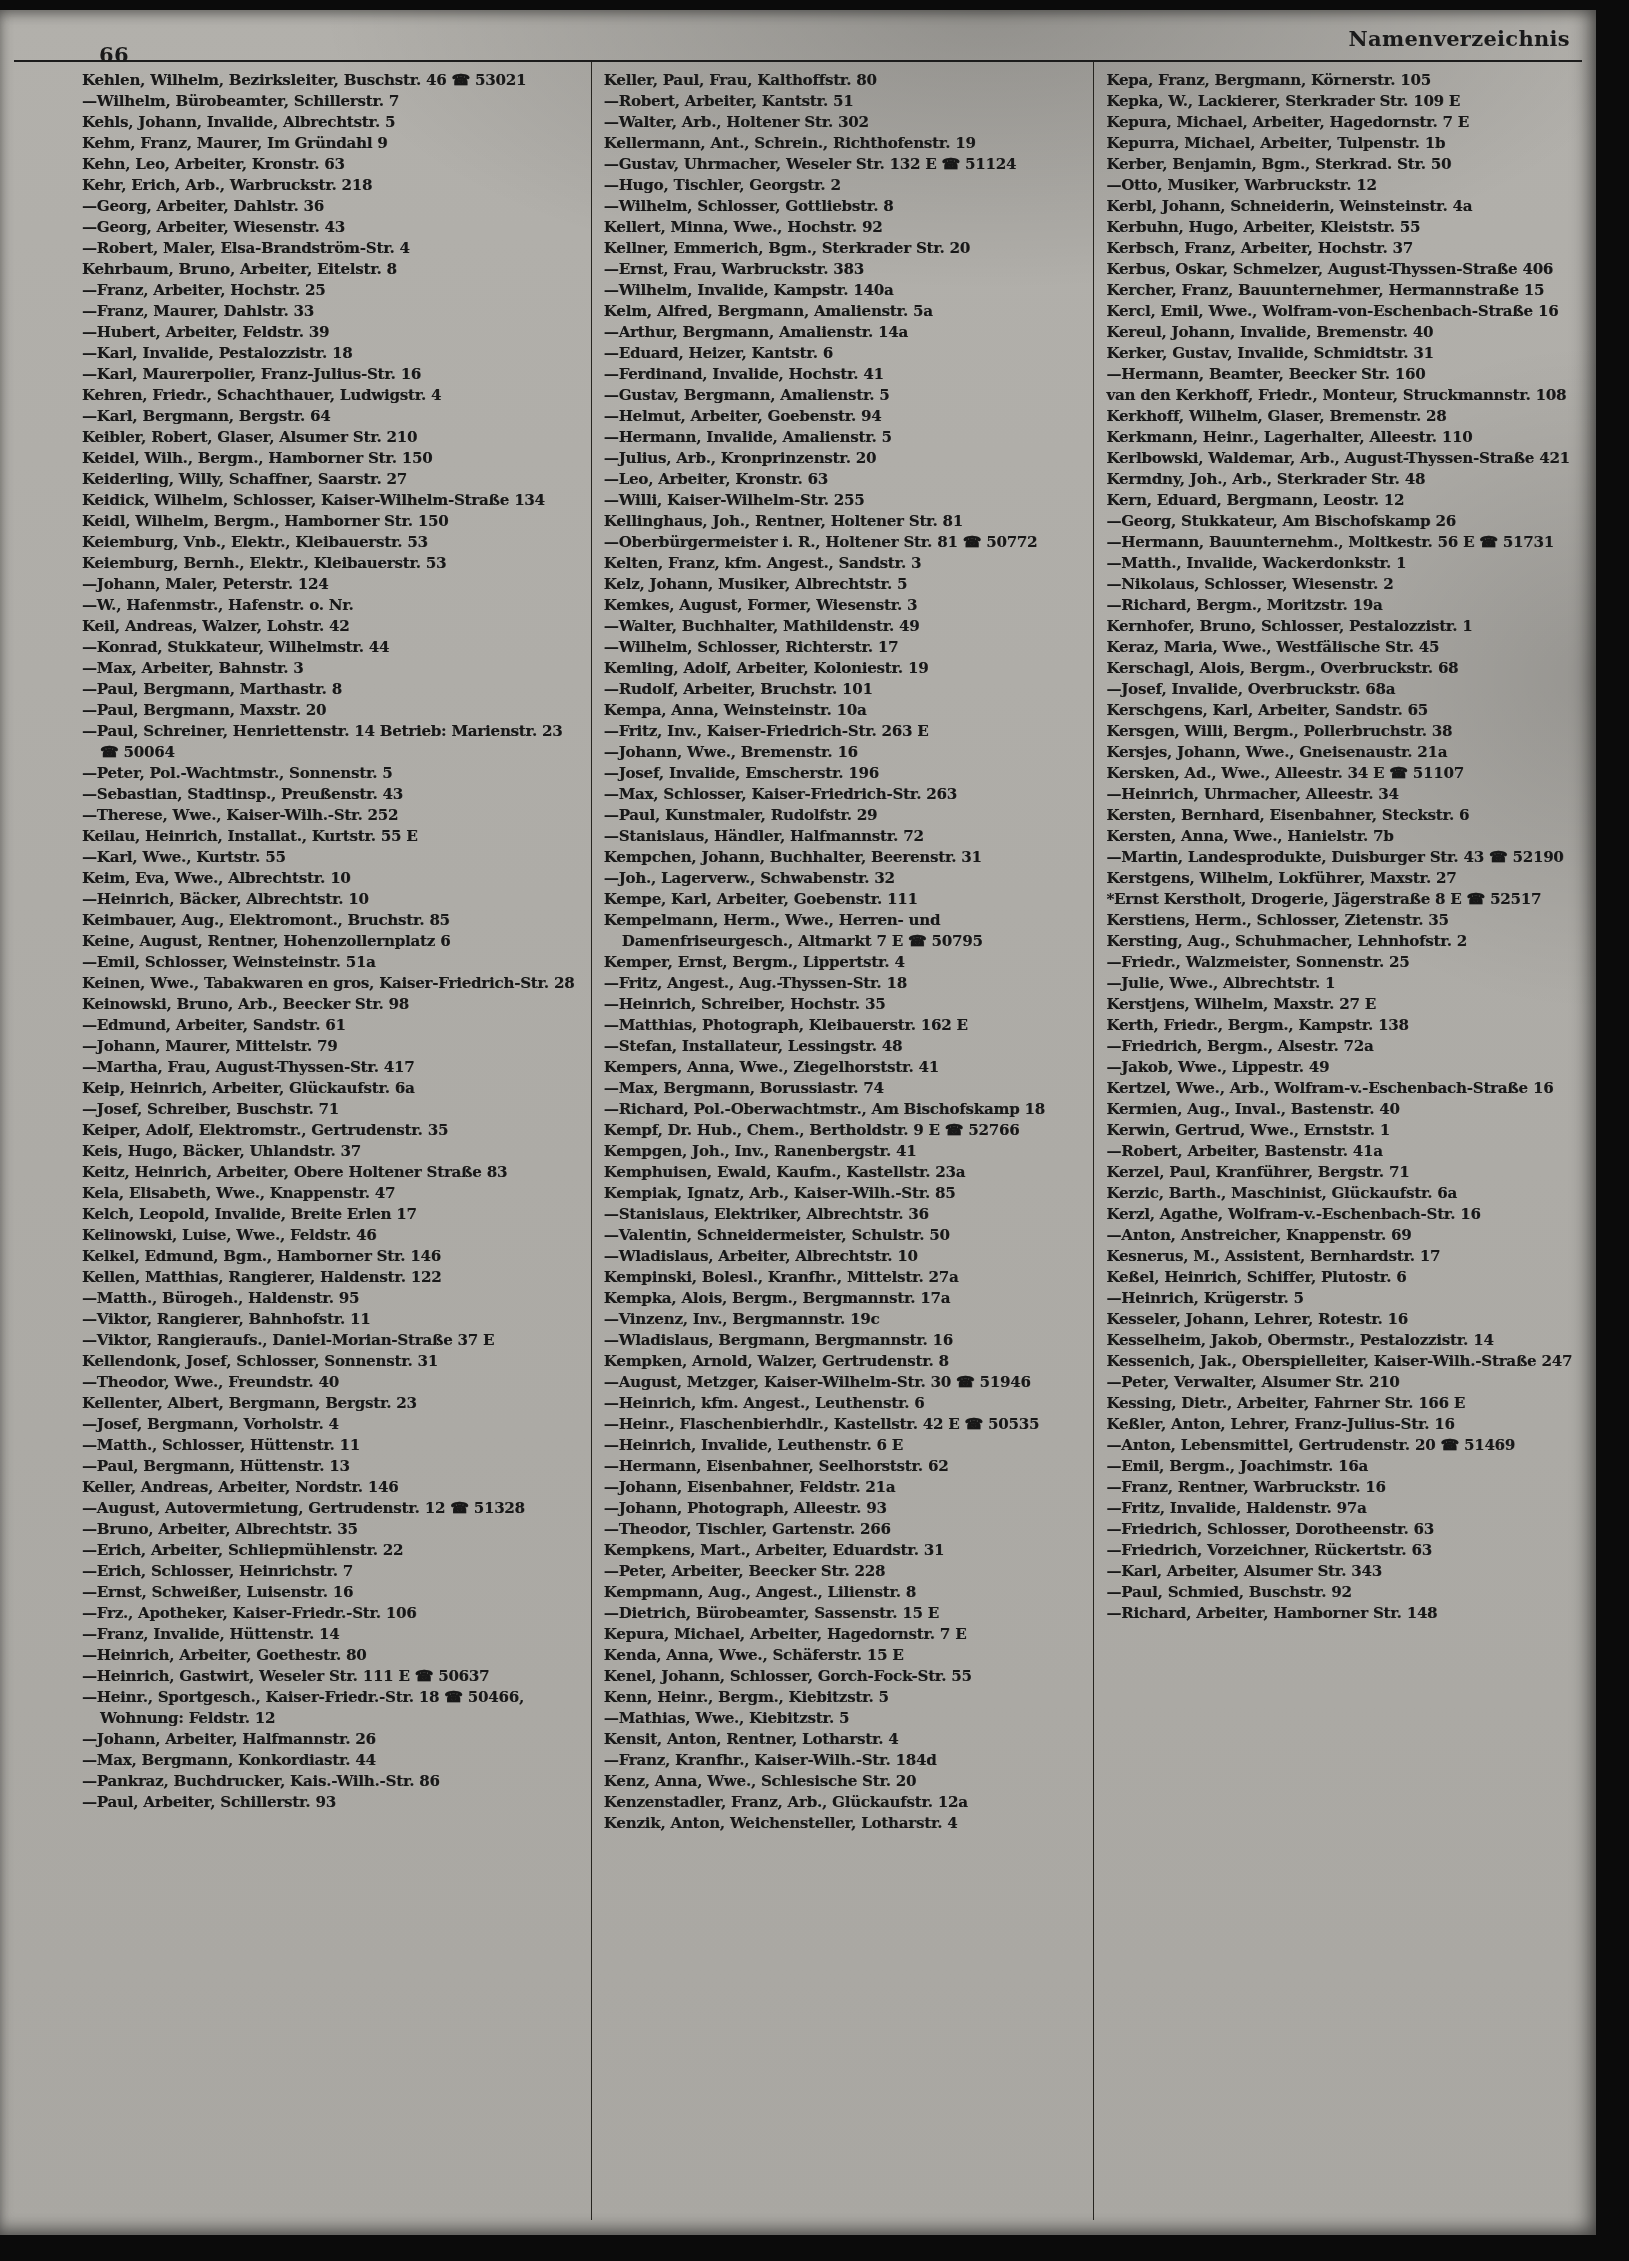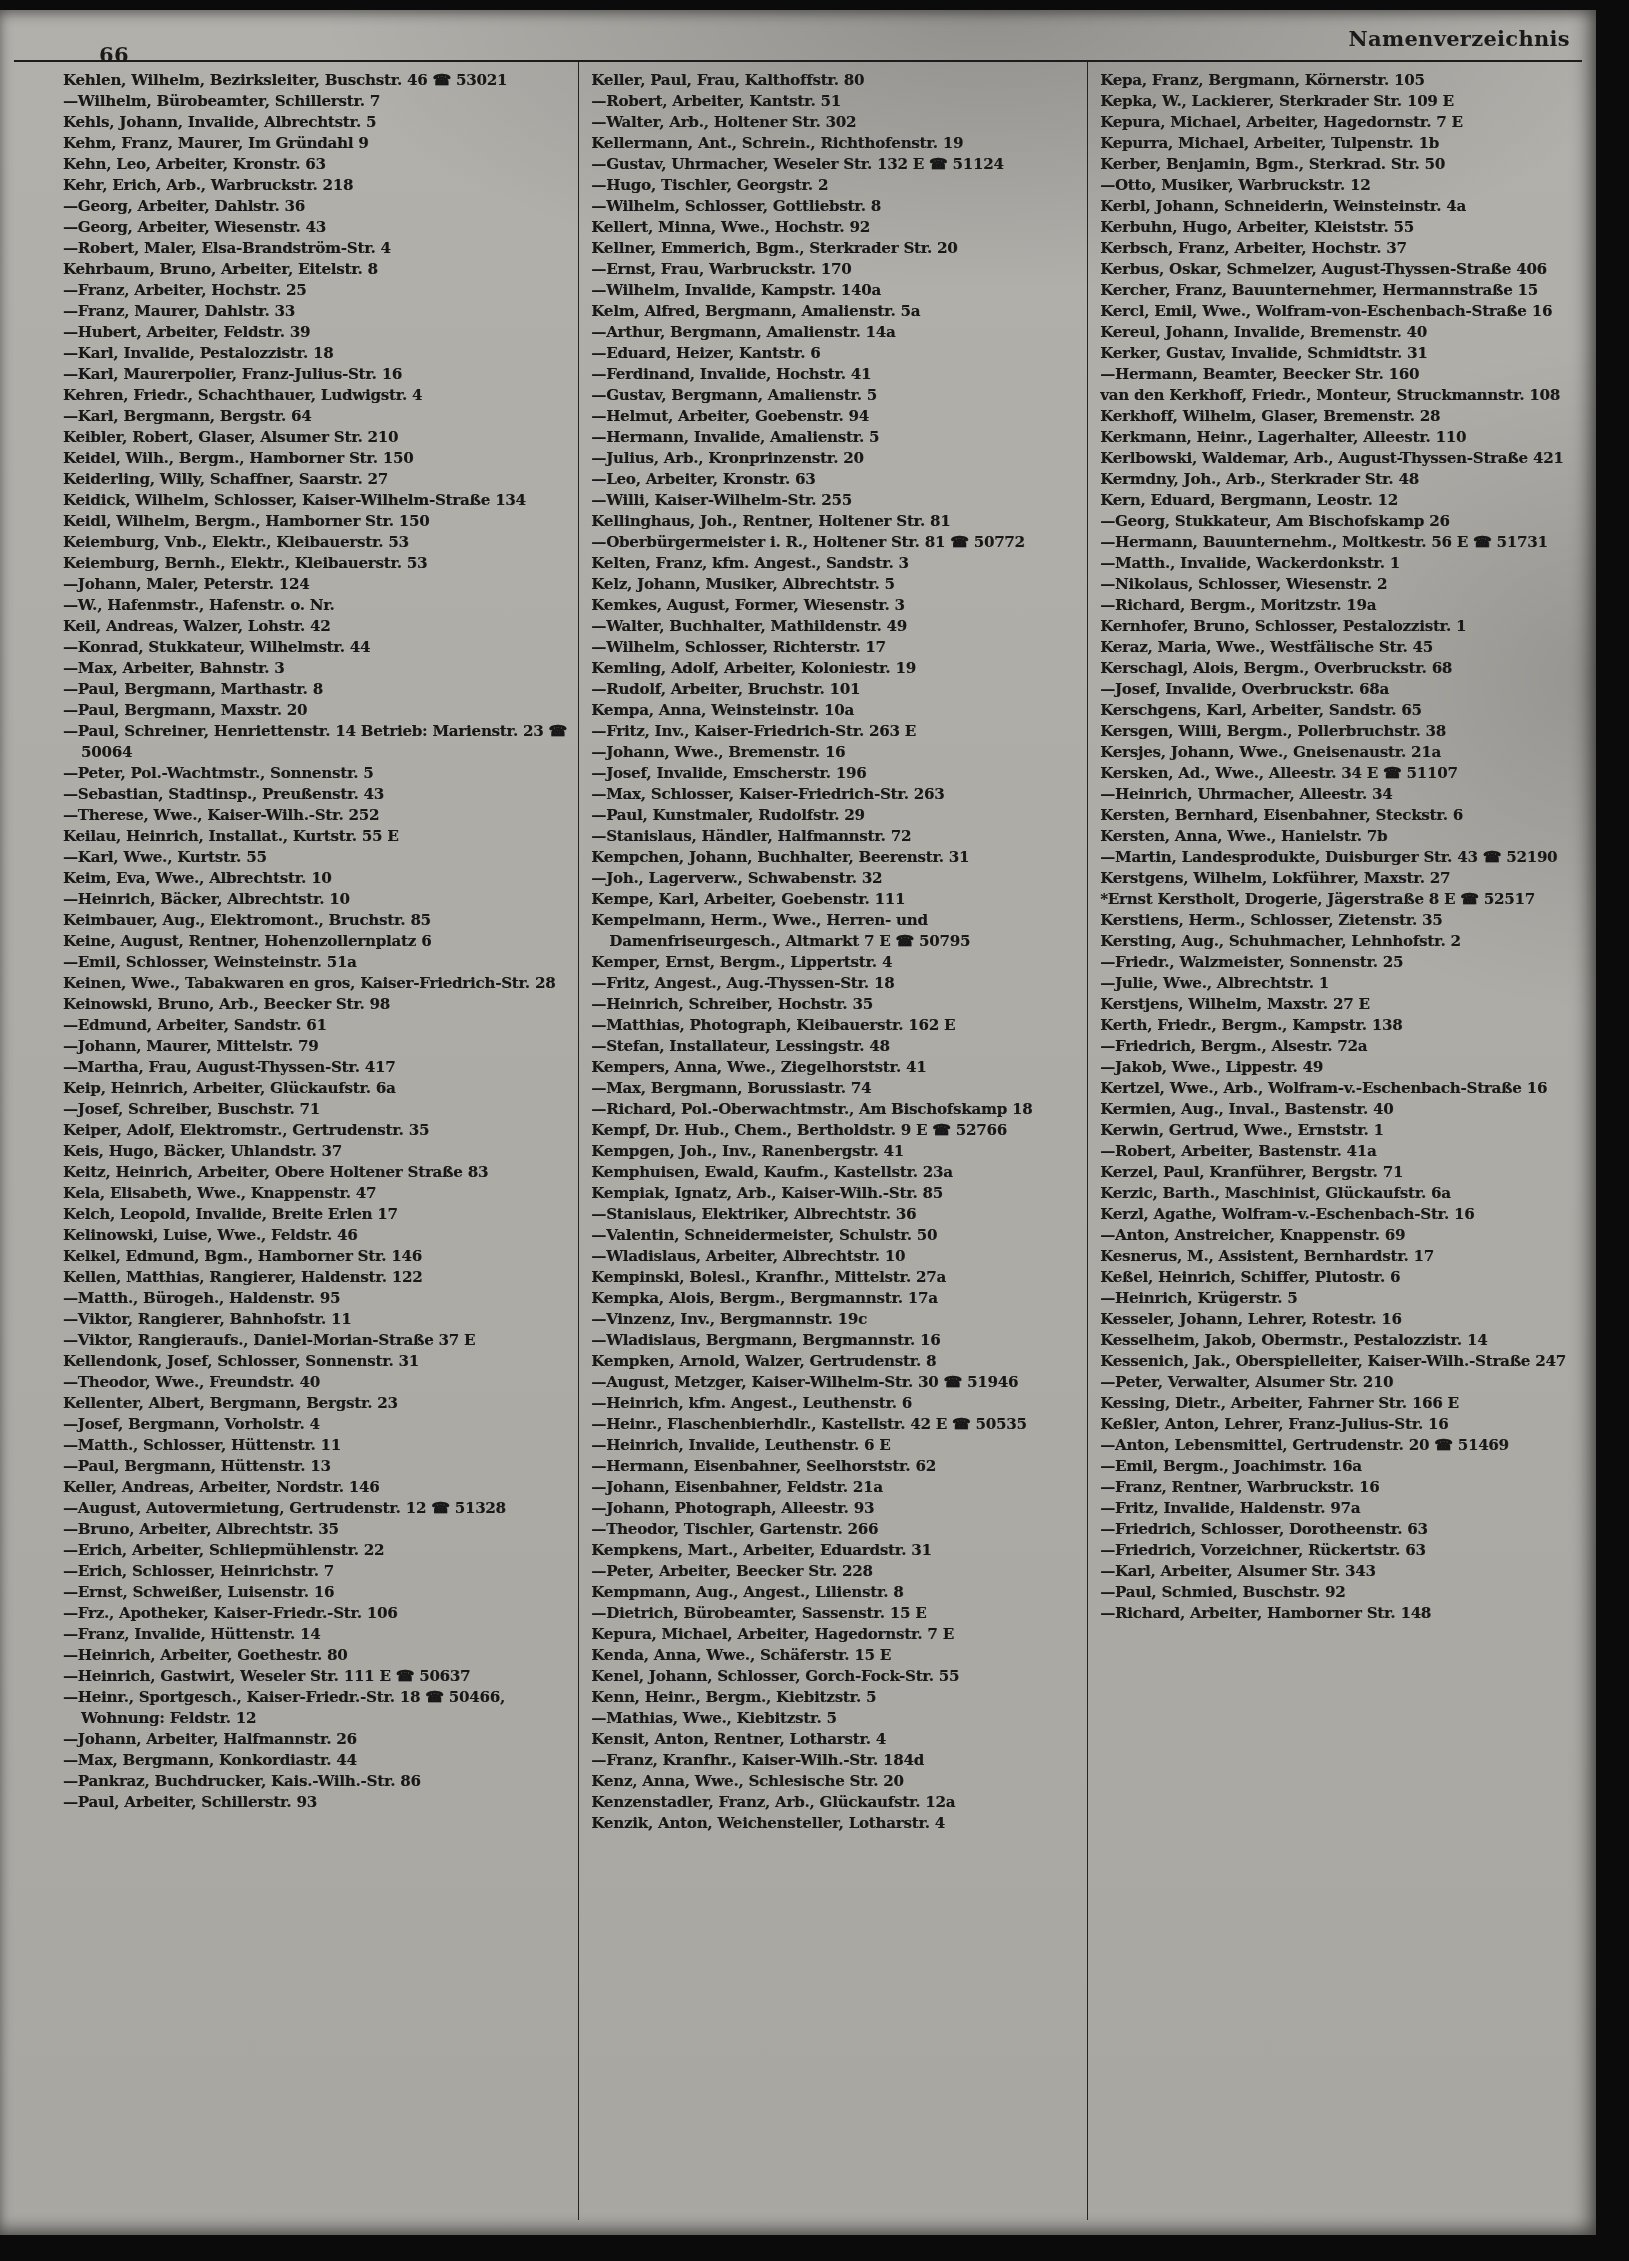--- a/index.html
+++ b/index.html
@@ -15,21 +15,21 @@
                      inset 0 6px 10px rgba(0,0,0,0.18);
          color:#1a1a1a;}
   .header{position:relative;height:40px;margin:10px 14px 0 14px;
           border-bottom:2px solid #1c1c1c;
           font-weight:700;font-size:21px;letter-spacing:0.3px;}
   .header .pagenum{position:absolute;left:85px;top:22px;}
   .header .title{position:absolute;left:0;right:0;top:6px;text-align:center;}
   .header .section{position:absolute;right:12px;top:6px;}
   .content{display:flex;align-items:stretch;height:2158px;overflow:hidden;}
   .column{flex:1;padding:8px 8px 0 12px;overflow:hidden;}
-  .column.first{flex:1.04;padding-left:63px;}
+  .column.first{flex:1.04;padding-left:82px;}
   .col-rule{border-left:1.5px solid #26241f;}
   .entry{font-size:15px;line-height:21px;font-weight:700;
          padding-left:18px;text-indent:-18px;color:#181818;
          letter-spacing:-0.2px;
          text-shadow:0.3px 0.3px 0.4px rgba(25,25,25,0.45);}
 </style>
 </head>
 <body>
 
 <div class="scan">
@@ -125,21 +125,21 @@
       <div class="column col-rule">
           <div class="entry">Keller, Paul, Frau, Kalthoffstr. 80</div>
           <div class="entry">—Robert, Arbeiter, Kantstr. 51</div>
           <div class="entry">—Walter, Arb., Holtener Str. 302</div>
           <div class="entry">Kellermann, Ant., Schrein., Richthofenstr. 19</div>
           <div class="entry">—Gustav, Uhrmacher, Weseler Str. 132 E ☎ 51124</div>
           <div class="entry">—Hugo, Tischler, Georgstr. 2</div>
           <div class="entry">—Wilhelm, Schlosser, Gottliebstr. 8</div>
           <div class="entry">Kellert, Minna, Wwe., Hochstr. 92</div>
           <div class="entry">Kellner, Emmerich, Bgm., Sterkrader Str. 20</div>
-          <div class="entry">—Ernst, Frau, Warbruckstr. 170</div>
+          <div class="entry">—Ernst, Frau, Warbruckstr. 383</div>
           <div class="entry">—Wilhelm, Invalide, Kampstr. 140a</div>
           <div class="entry">Kelm, Alfred, Bergmann, Amalienstr. 5a</div>
           <div class="entry">—Arthur, Bergmann, Amalienstr. 14a</div>
           <div class="entry">—Eduard, Heizer, Kantstr. 6</div>
           <div class="entry">—Ferdinand, Invalide, Hochstr. 41</div>
           <div class="entry">—Gustav, Bergmann, Amalienstr. 5</div>
           <div class="entry">—Helmut, Arbeiter, Goebenstr. 94</div>
           <div class="entry">—Hermann, Invalide, Amalienstr. 5</div>
           <div class="entry">—Julius, Arb., Kronprinzenstr. 20</div>
           <div class="entry">—Leo, Arbeiter, Kronstr. 63</div>

